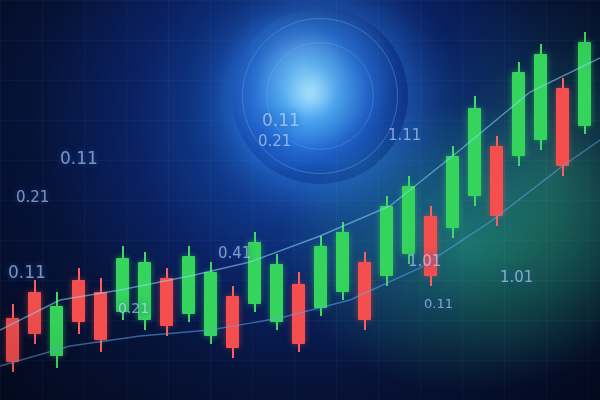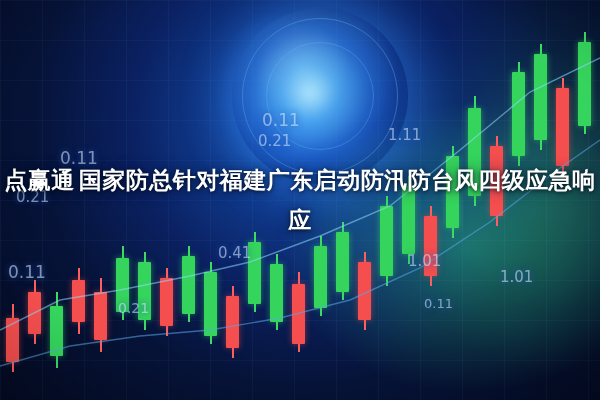--- a/index.html
+++ b/index.html
@@ -269,17 +269,14 @@
       <div class="price" style="left: 218px; top: 244px; font-size: 15px;">0.41</div>
       <div class="price" style="left: 408px; top: 252px; font-size: 15px;">1.01</div>
       <div class="price" style="left: 8px; top: 262px; font-size: 17px;">0.11</div>
       <div class="price" style="left: 500px; top: 268px; font-size: 15px;">1.01</div>
       <div class="price" style="left: 118px; top: 300px; font-size: 14px;">0.21</div>
       <div class="price" style="left: 424px; top: 296px; font-size: 13px;">0.11</div>
     </div>
 
   <div class="bg-vignette"></div>
 
-  <div class="headline">
-    <span class="brand">点赢通</span><span>国家防总针对福建广东启动防汛防台风四级应急响应</span>
-  </div>
 
 </div>
 
 </body></html>

